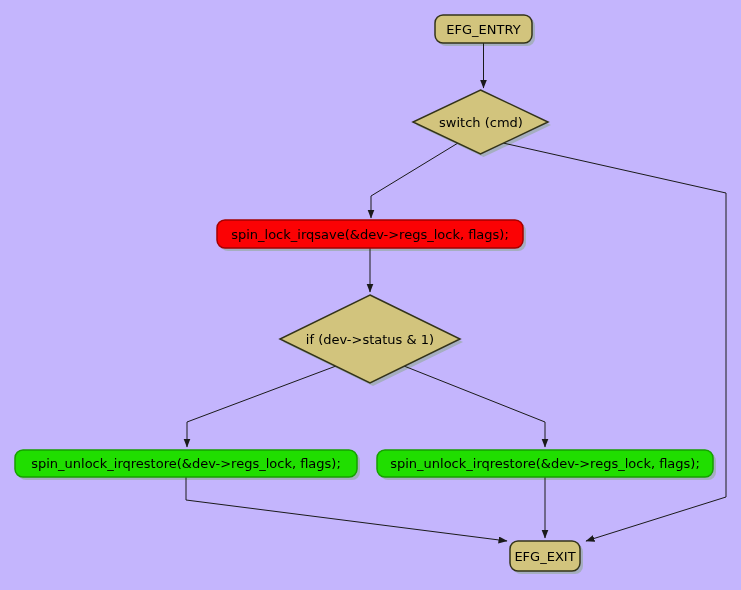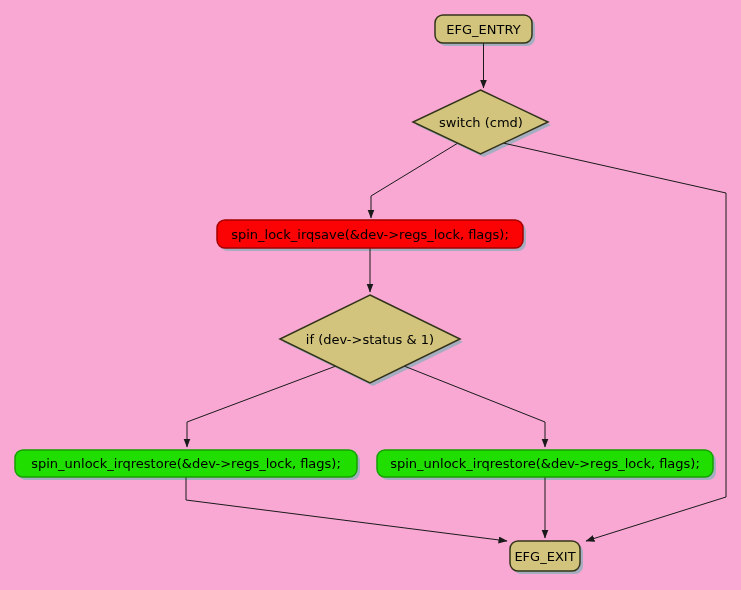--- a/index.html
+++ b/index.html
@@ -4,21 +4,21 @@
 <style>
   html, body {
     margin: 0;
     padding: 0;
     background: #ffffff;
   }
   .canvas {
     position: relative;
     width: 741px;
     height: 590px;
-    background: #f9a8d4;
+    background: #c4b5fd;
     overflow: hidden;
   }
   svg {
     display: block;
   }
   text {
     font-family: "DejaVu Sans", "Liberation Sans", sans-serif;
     font-size: 13px;
     fill: #000000;
   }

